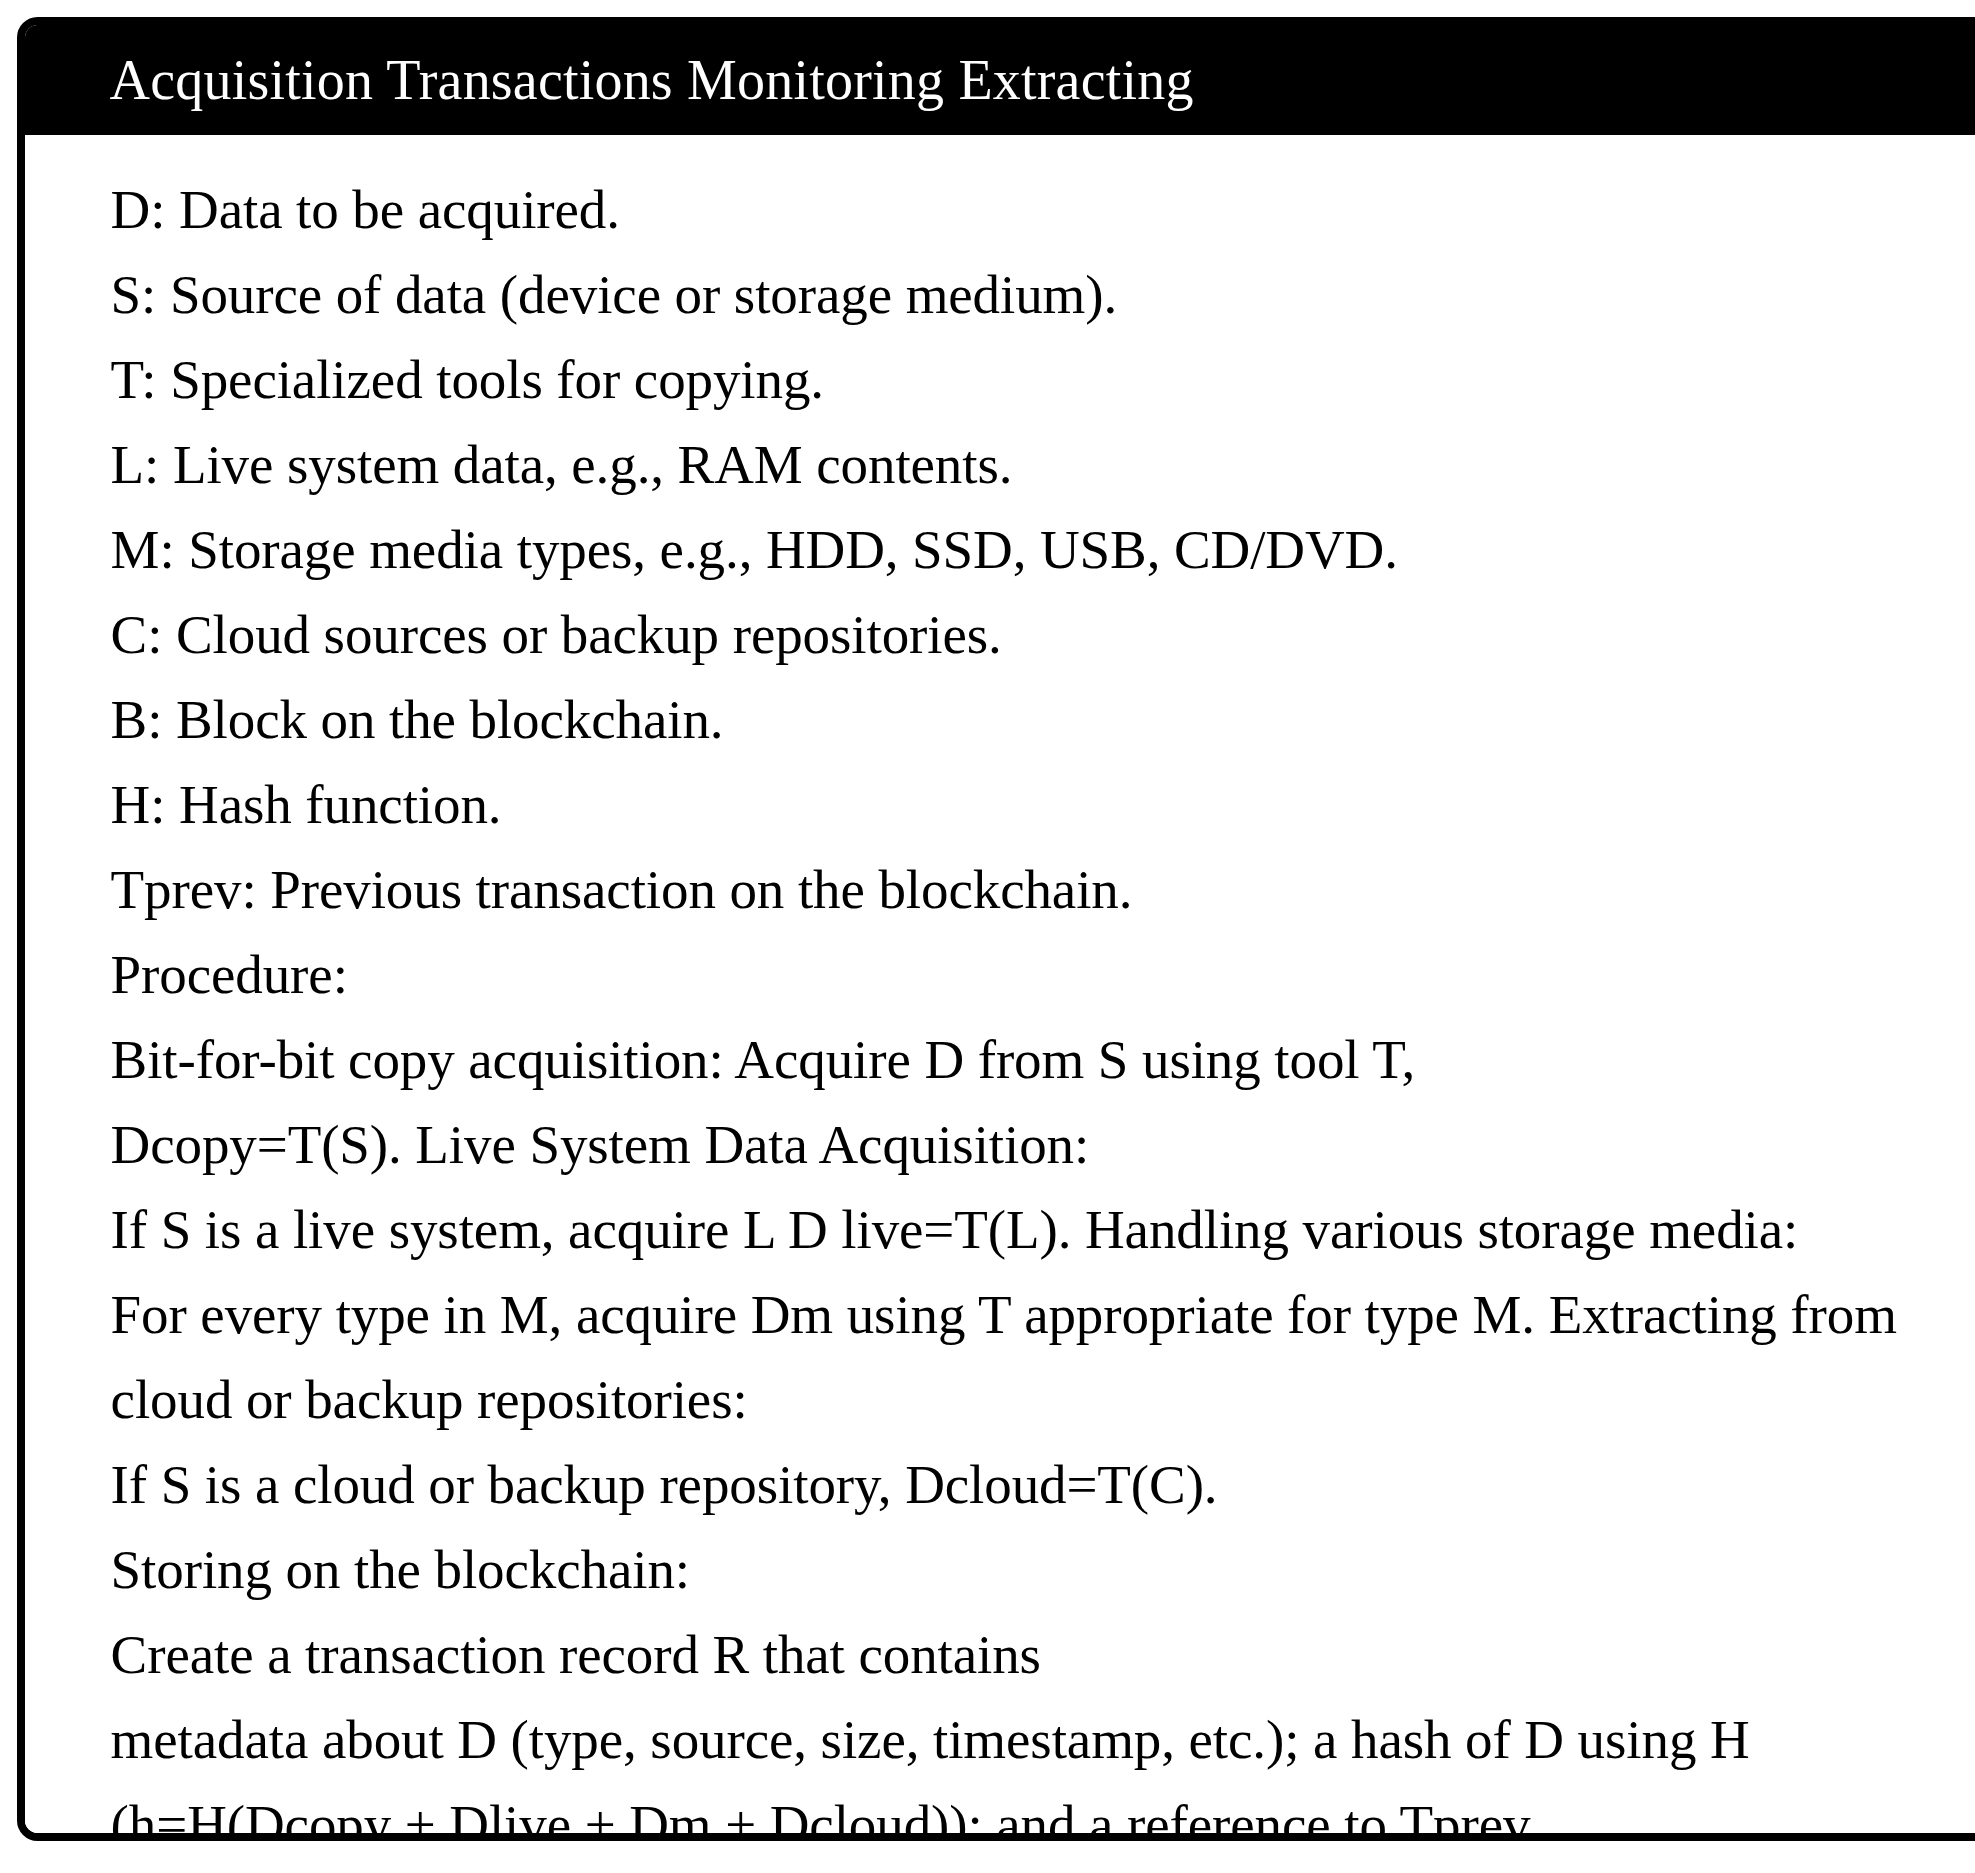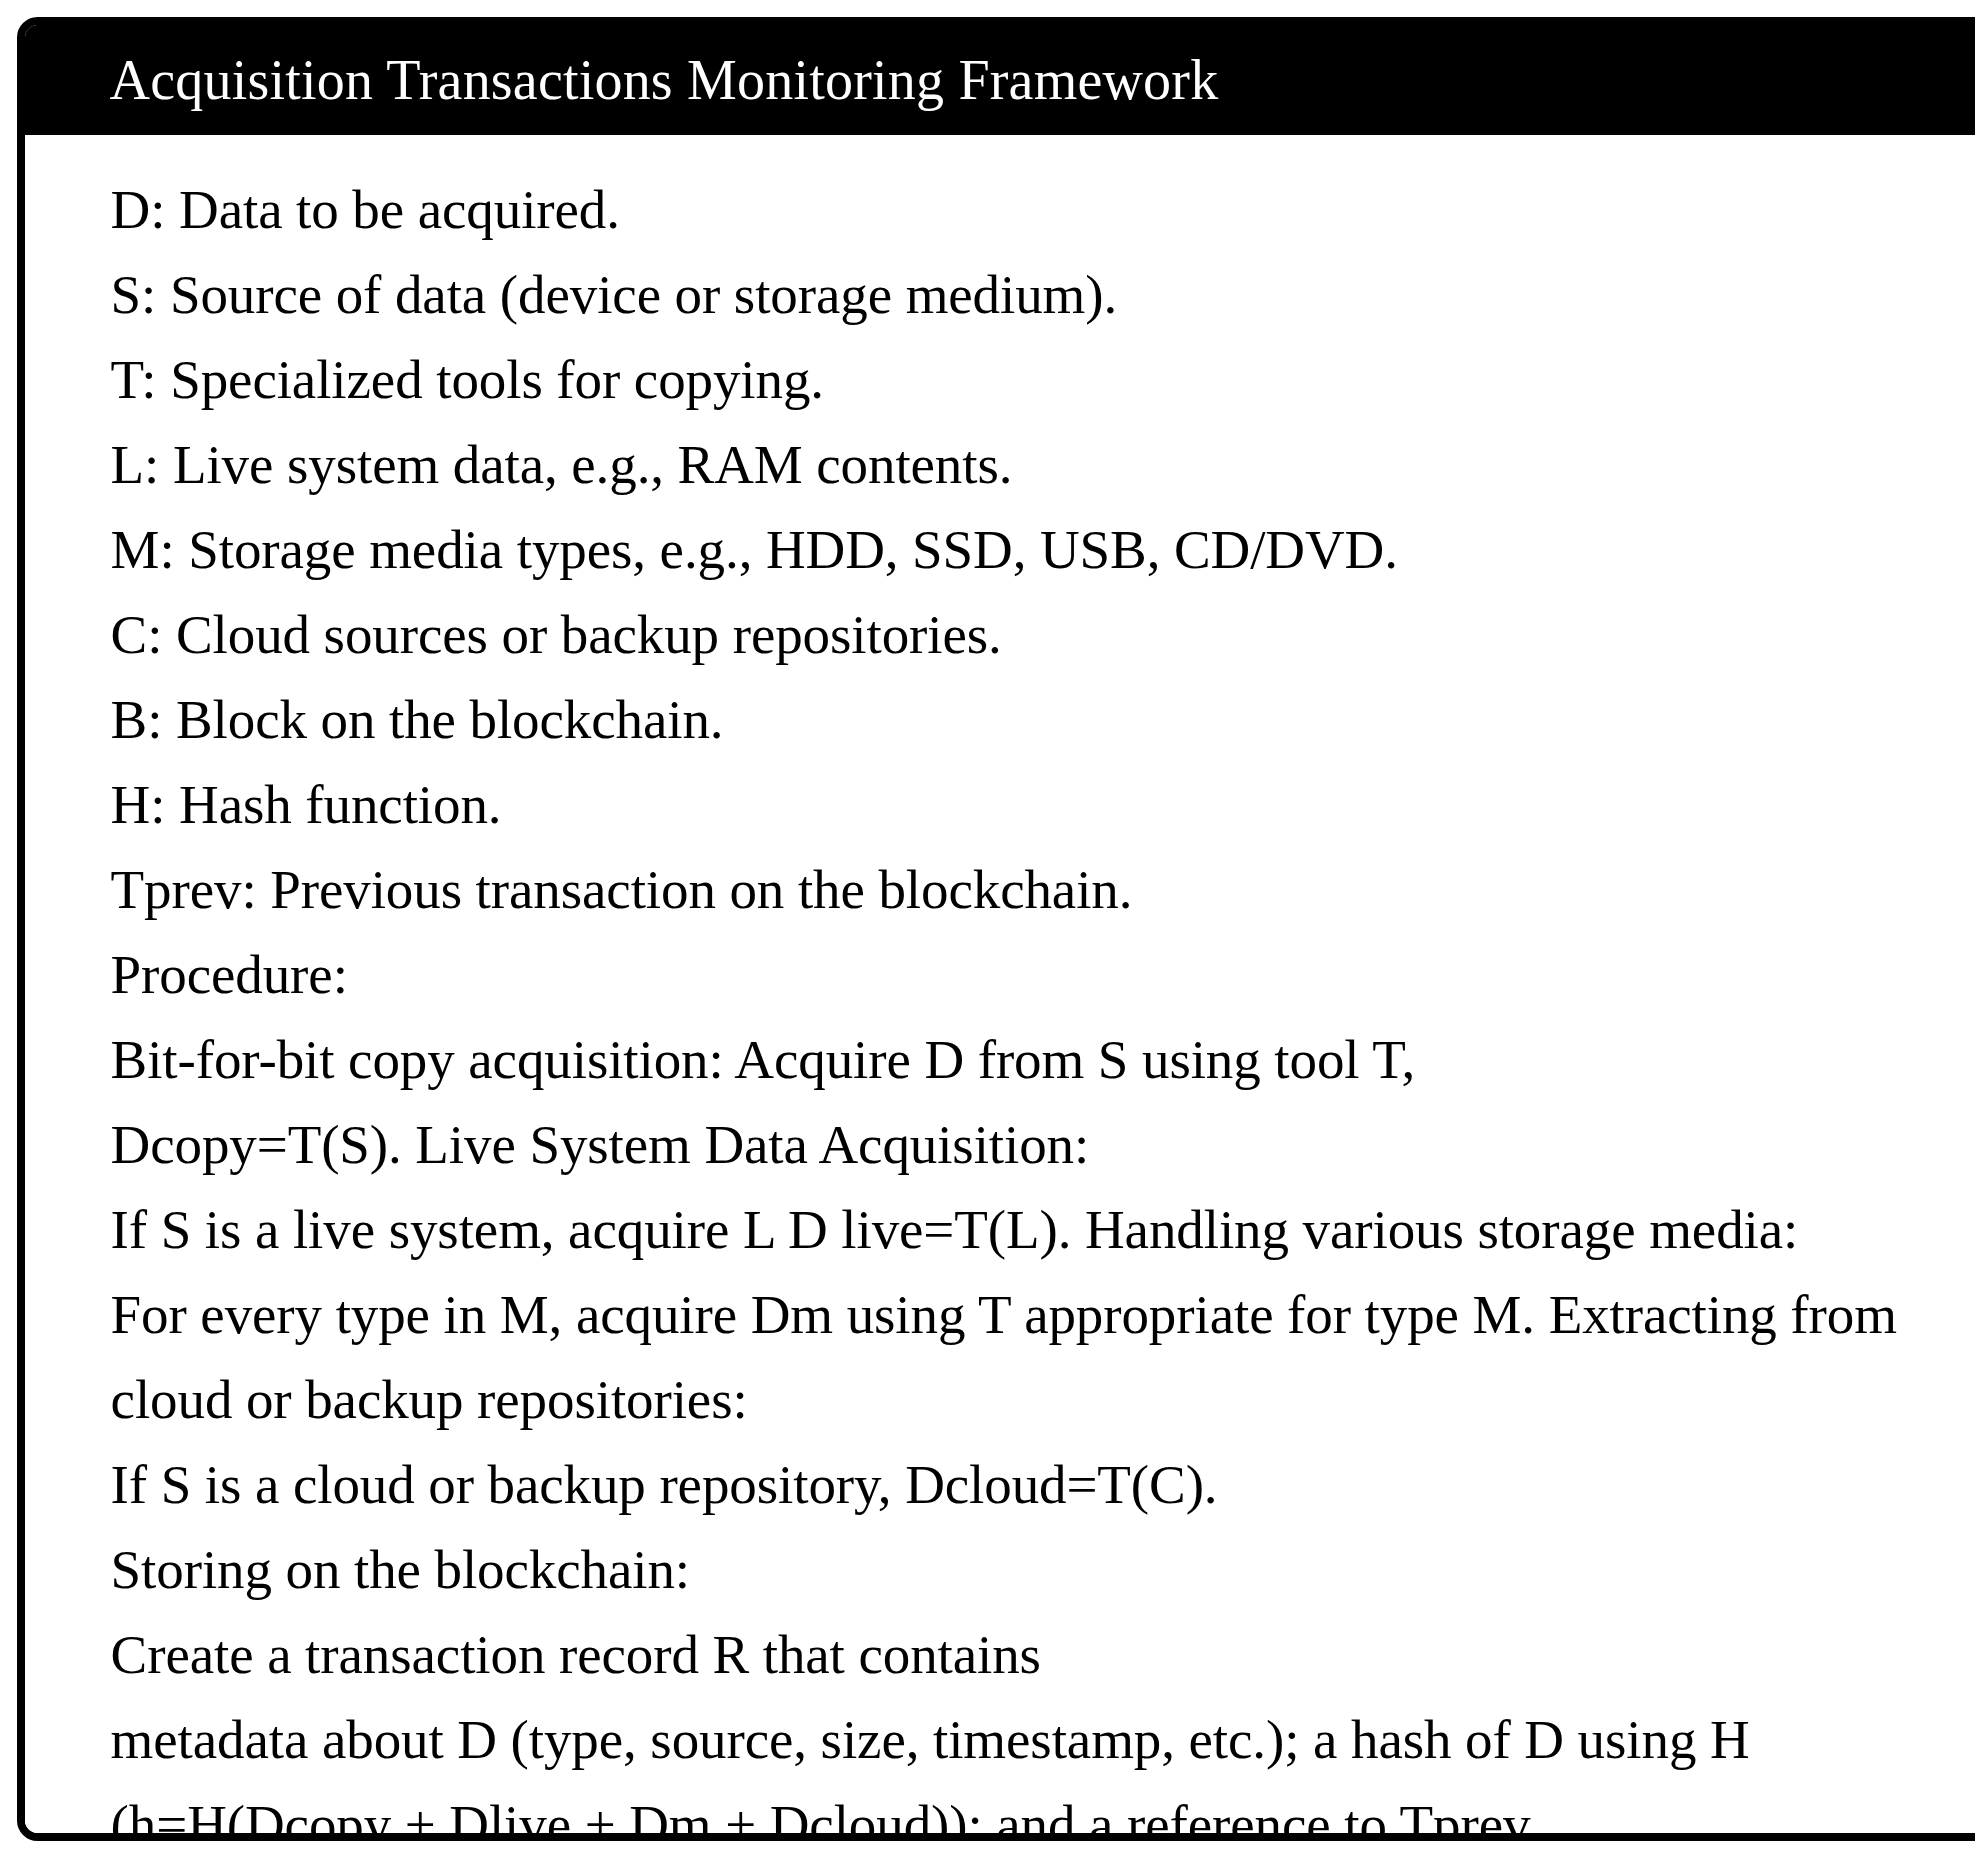--- a/index.html
+++ b/index.html
@@ -68,21 +68,21 @@
     margin: 0;
     letter-spacing: -0.1px;
   }
 </style>
 </head>
 <body>
 
 <div id="framework-box">
 
   <div id="framework-header">
-    <h1 id="framework-title">Acquisition Transactions Monitoring Framework</h1>
+    <h1 id="framework-title">Acquisition Transactions Monitoring Extracting</h1>
   </div>
 
   <div id="framework-body">
     <p class="fw-line">D: Data to be acquired.</p>
     <p class="fw-line">S: Source of data (device or storage medium).</p>
     <p class="fw-line">T: Specialized tools for copying.</p>
     <p class="fw-line">L: Live system data, e.g., RAM contents.</p>
     <p class="fw-line">M: Storage media types, e.g., HDD, SSD, USB, CD/DVD.</p>
     <p class="fw-line">C: Cloud sources or backup repositories.</p>
     <p class="fw-line">B: Block on the blockchain.</p>

